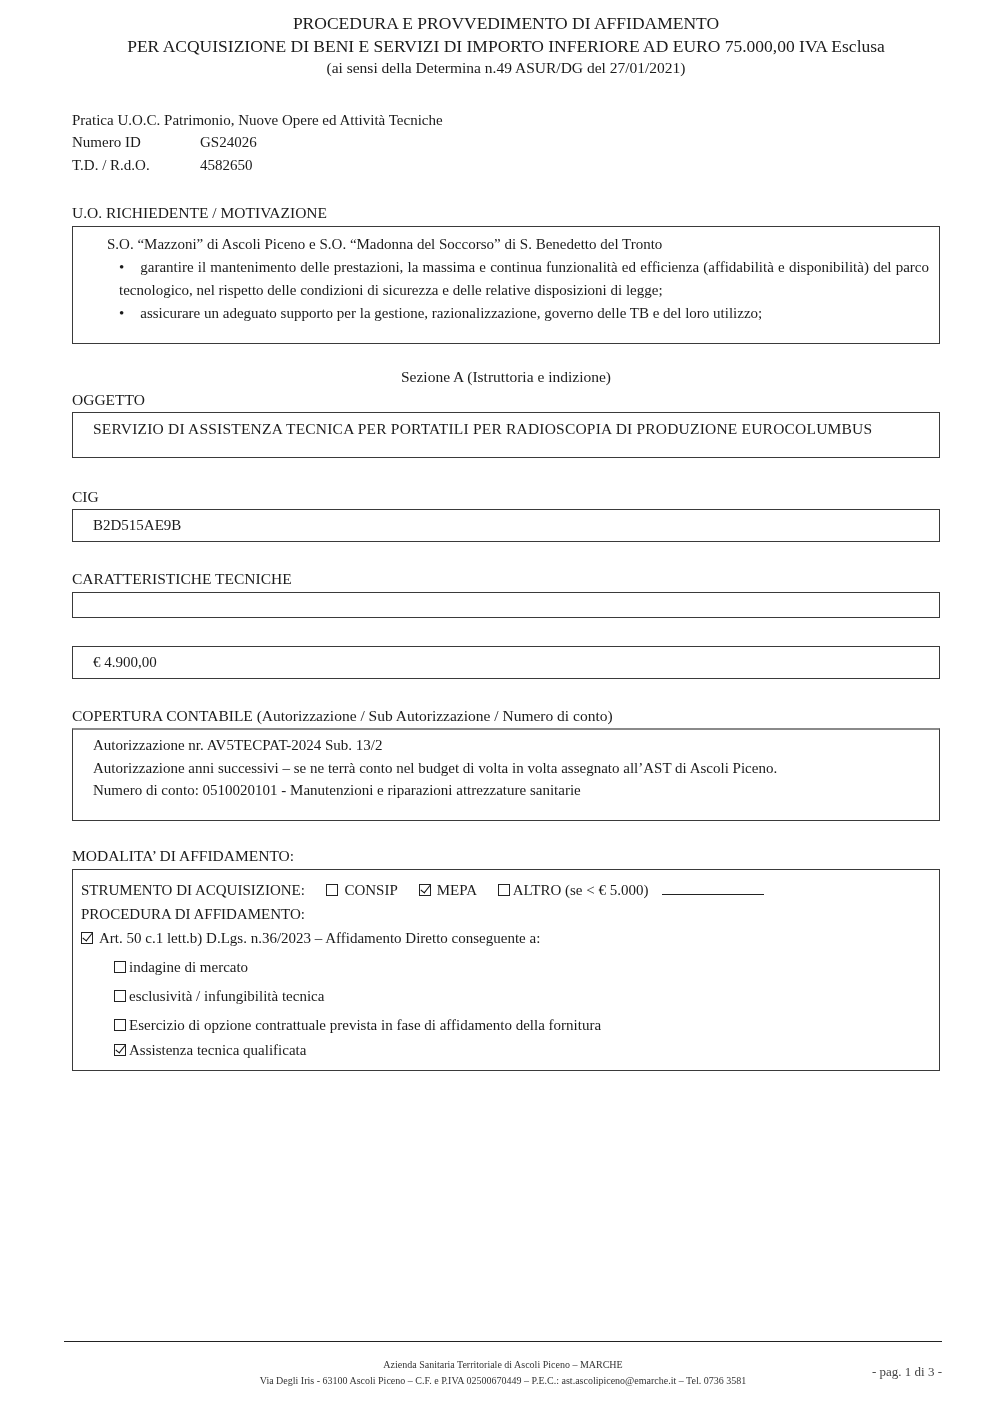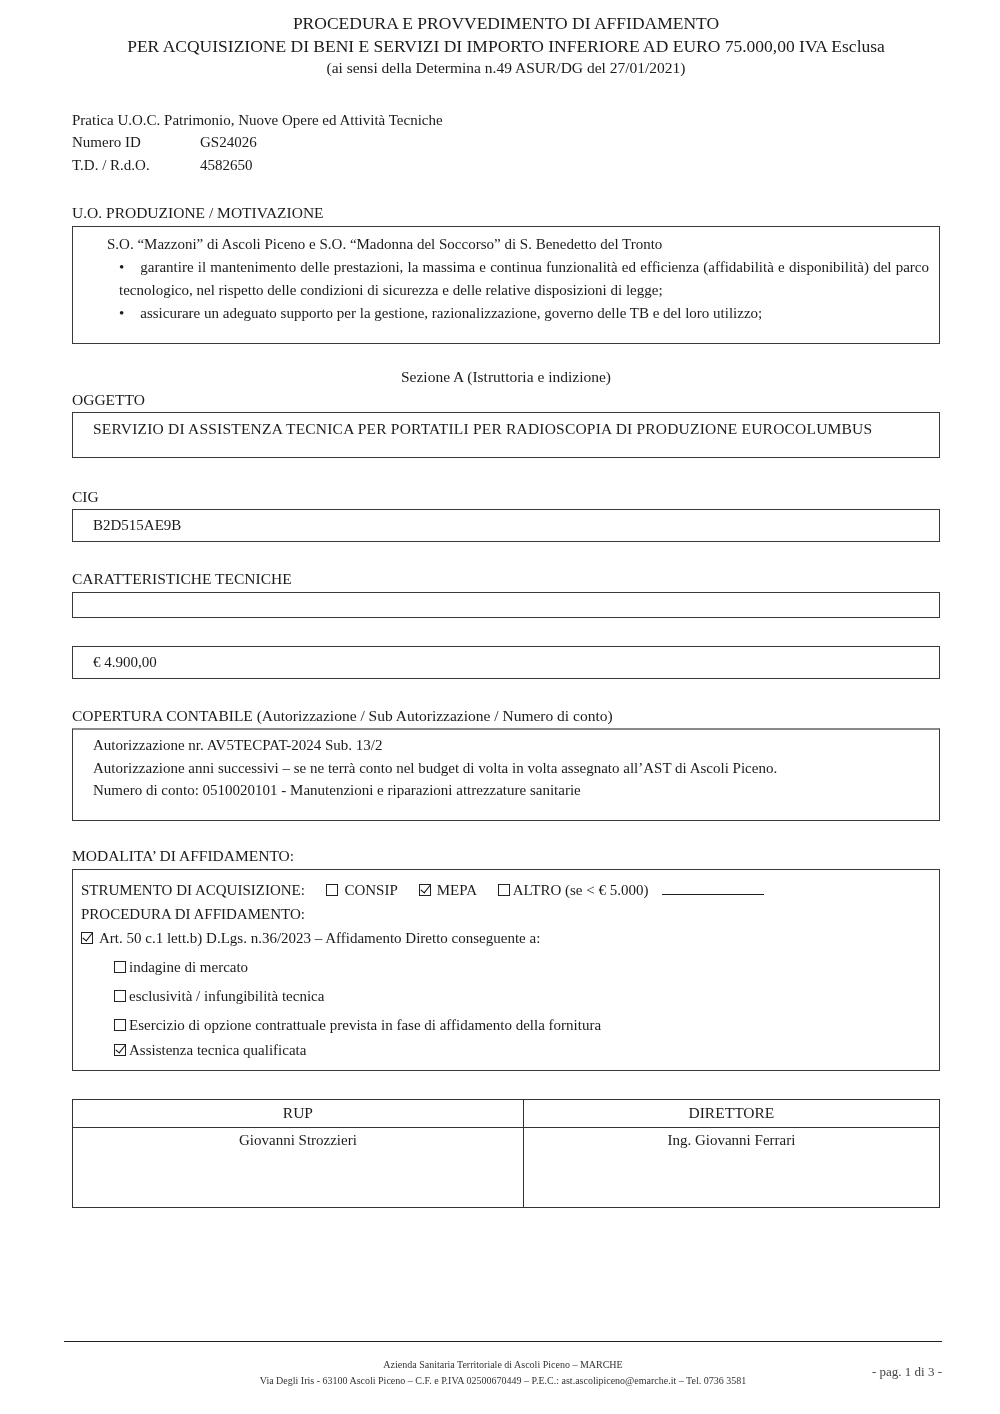--- a/index.html
+++ b/index.html
@@ -115,21 +115,21 @@
         <span class="pratica-label">Numero ID</span>
         <span>GS24026</span>
       </div>
       <div class="pratica-row">
         <span class="pratica-label">T.D. / R.d.O.</span>
         <span>4582650</span>
       </div>
     </div>
 
     <div class="uo-section">
-      <div class="sec-heading">U.O. PRODUZIONE / MOTIVAZIONE</div>
+      <div class="sec-heading">U.O. RICHIEDENTE / MOTIVAZIONE</div>
       <div class="box uo-box">
         <div class="uo-line1">S.O. “Mazzoni” di Ascoli Piceno e S.O. “Madonna del Soccorso” di S. Benedetto del Tronto</div>
         <div class="uo-bullet"><span class="bullet">•</span><span>garantire il mantenimento delle prestazioni, la massima e continua funzionalità ed efficienza (affidabilità e disponibilità) del parco tecnologico, nel rispetto delle condizioni di sicurezza e delle relative disposizioni di legge;</span></div>
         <div class="uo-bullet"><span class="bullet">•</span><span>assicurare un adeguato supporto per la gestione, razionalizzazione, governo delle TB e del loro utilizzo;</span></div>
       </div>
     </div>
 
     <div class="sezione-a">Sezione A (Istruttoria e indizione)</div>
 
     <div class="oggetto-section">
@@ -179,32 +179,20 @@
         </div>
         <div class="mod-options">
           <div class="mod-option"><span class="cb nospace"></span><span>indagine di mercato</span></div>
           <div class="mod-option"><span class="cb nospace"></span><span>esclusività / infungibilità tecnica</span></div>
           <div class="mod-option"><span class="cb nospace"></span><span>Esercizio di opzione contrattuale prevista in fase di affidamento della fornitura</span></div>
           <div class="mod-option tight"><span class="cb nospace checked"></span><span>Assistenza tecnica qualificata</span></div>
         </div>
       </div>
     </div>
 
-    <table class="firma-table">
-      <tbody>
-          <tr class="firma-header">
-        <td class="firma-col1">RUP</td>
-        <td>DIRETTORE</td>
-      </tr>
-      <tr class="firma-values">
-        <td>Giovanni Strozzieri</td>
-        <td>Ing. Giovanni Ferrari</td>
-      </tr>
-    </tbody>
-      </table>
 
   </div>
 
   <div class="footer">
     <div class="footer-center">
       <div>Azienda Sanitaria Territoriale di Ascoli Piceno – MARCHE</div>
       <div>Via Degli Iris - 63100 Ascoli Piceno – C.F. e P.IVA 02500670449 – P.E.C.: ast.ascolipiceno@emarche.it – Tel. 0736 3581</div>
     </div>
     <div class="footer-page">- pag. 1 di 3 -</div>
   </div>

